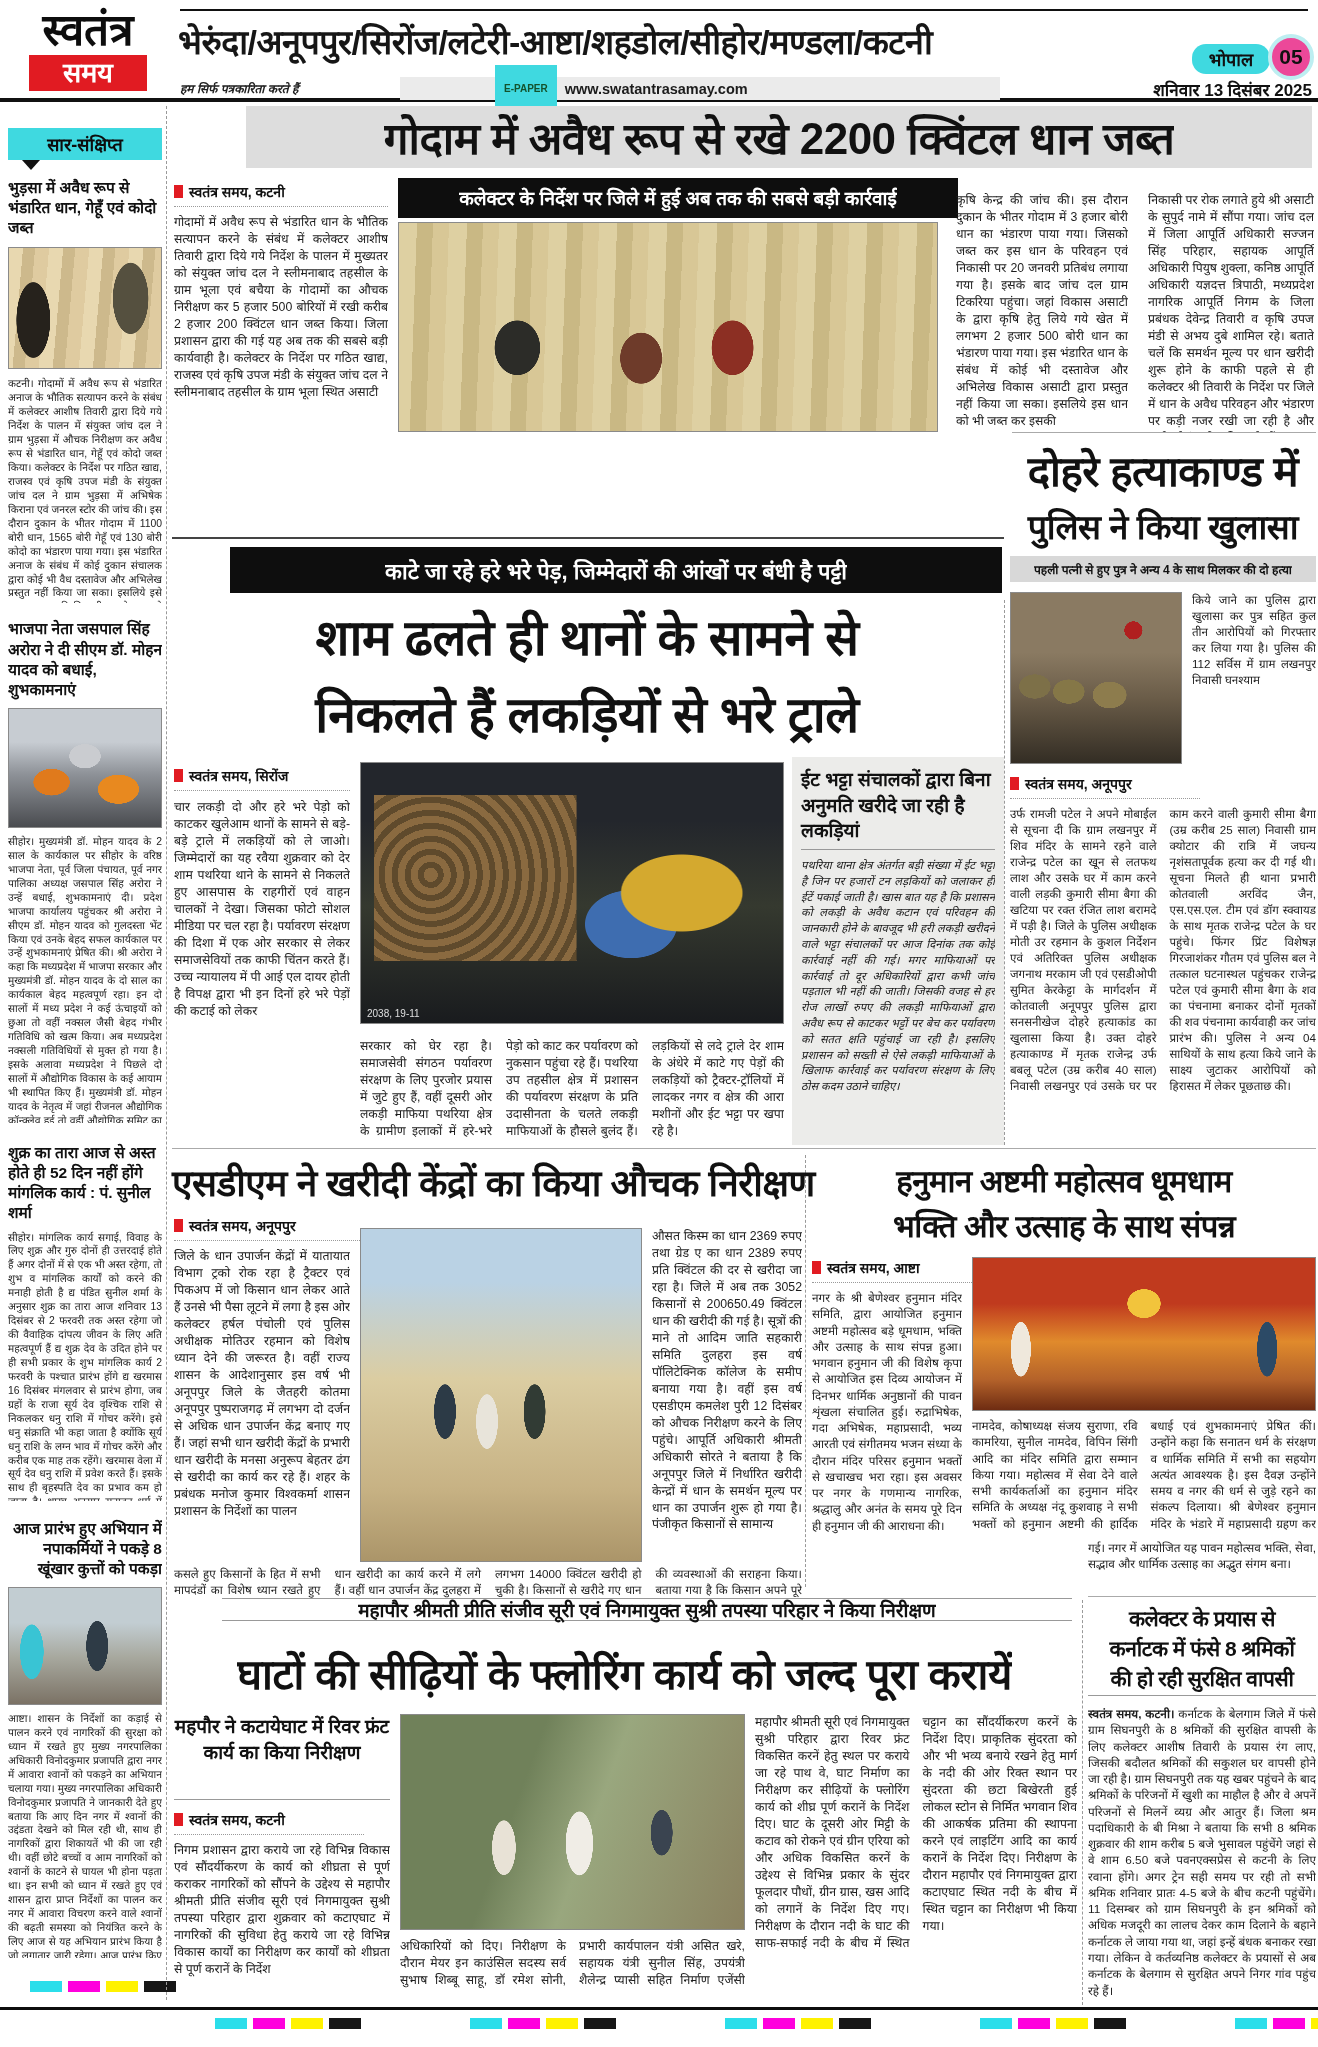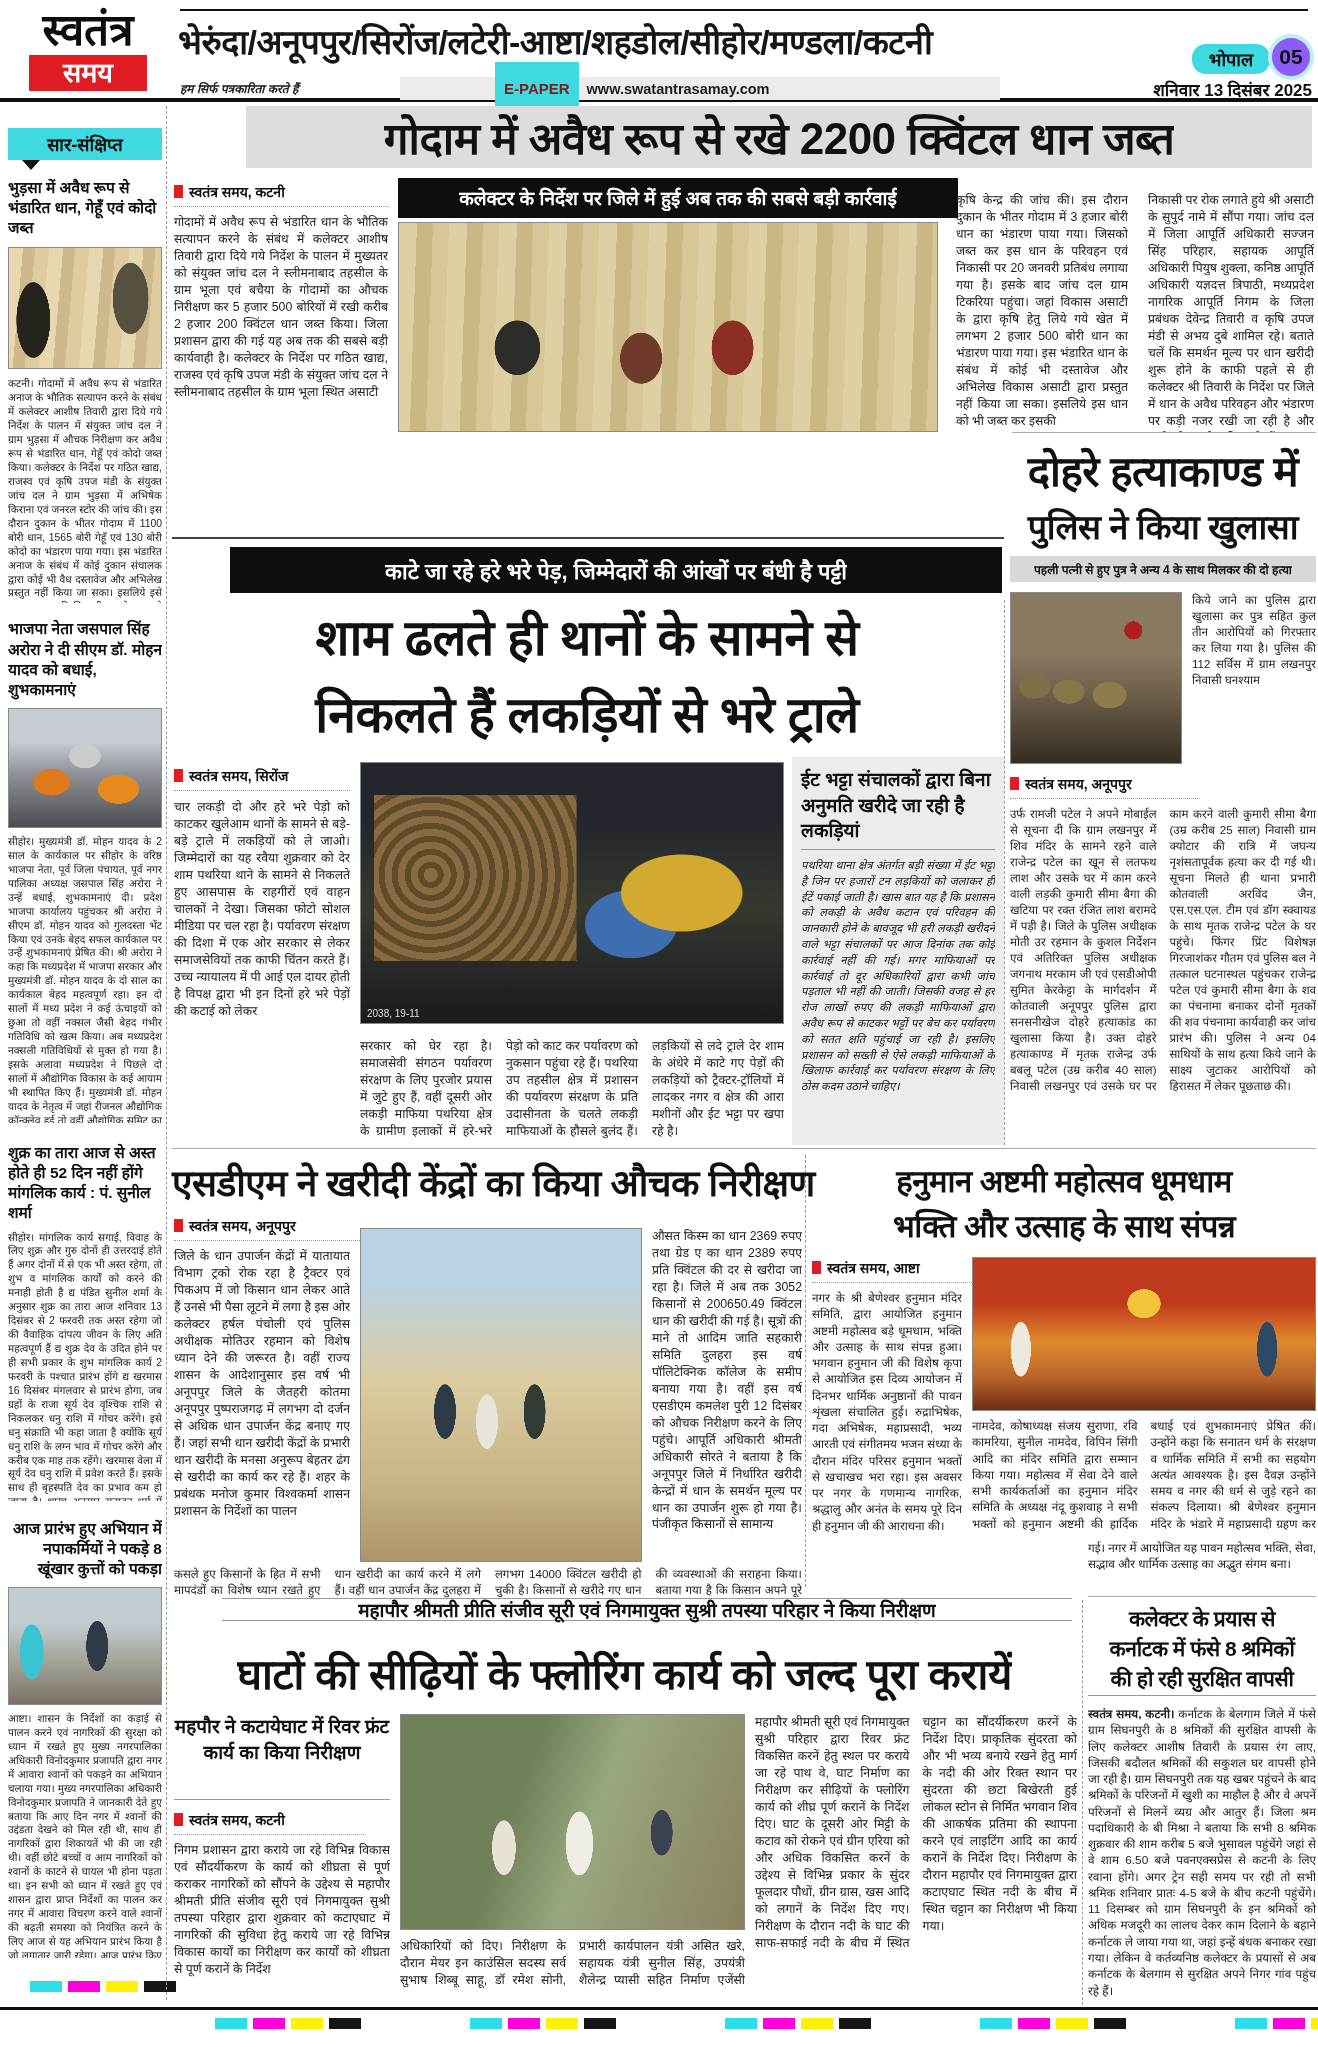--- a/index.html
+++ b/index.html
@@ -46,24 +46,24 @@
 <div id="page">
 
   <div class="ab" style="left:0;top:0;width:1318px;height:102px;border-bottom:4px solid #111;">
     <div class="ab" style="left:180px;top:9px;width:1128px;height:2px;background:#111;"></div>
     <div class="ab" style="left:12px;top:6px;width:152px;height:94px;text-align:center;">
       <div style="font-size:44px;font-weight:800;color:#0d0d0d;line-height:1.1;">स्वतंत्र</div>
       <div style="margin:1px auto 0;width:118px;background:#e11b22;color:#fff;font-size:27px;font-weight:800;line-height:36px;">समय</div>
     </div>
     <div class="ab nowrap" style="left:178px;top:18px;width:1012px;height:56px;font-size:34px;font-weight:800;color:#161616;letter-spacing:-0.5px;">भेरुंदा/अनूपपुर/सिरोंज/लटेरी-आष्टा/शहडोल/सीहोर/मण्डला/कटनी</div>
     <div class="ab" style="left:1192px;top:44px;width:78px;height:30px;background:#3fd9e0;border-radius:14px;font-size:18px;font-weight:800;color:#111;display:flex;align-items:center;justify-content:center;">भोपाल</div>
-    <div class="ab" style="left:1268px;top:34px;width:46px;height:46px;background:#8b5cf6;border:4px solid #bdeef1;border-radius:50%;font-size:21px;font-weight:800;color:#111;display:flex;align-items:center;justify-content:center;">05</div>
+    <div class="ab" style="left:1268px;top:34px;width:46px;height:46px;background:#ec4899;border:4px solid #bdeef1;border-radius:50%;font-size:21px;font-weight:800;color:#111;display:flex;align-items:center;justify-content:center;">05</div>
     <div class="ab nowrap" style="left:180px;top:80px;width:215px;font-size:12px;font-weight:bold;font-style:italic;color:#222;">हम सिर्फ पत्रकारिता करते हैं</div>
     <div class="ab" style="left:400px;top:77px;width:600px;height:23px;background:#ebebeb;display:flex;align-items:center;gap:8px;padding-left:95px;">
-      <span style="background:#3fd9e0;color:#7f1d1d;font-weight:800;font-size:15px;padding:18px 9px;">E-PAPER</span>
+      <span style="background:#3fd9e0;color:#14532d;font-weight:800;font-size:10px;padding:18px 9px;">E-PAPER</span>
       <span style="font-size:14.5px;font-weight:bold;color:#1c1c1c;">www.swatantrasamay.com</span>
     </div>
     <div class="ab nowrap" style="left:1040px;top:78px;width:272px;font-size:17px;font-weight:800;color:#111;text-align:right;">शनिवार 13 दिसंबर 2025</div>
   </div>
 
   <div class="ab" style="left:8px;top:108px;width:154px;height:1890px;overflow:hidden;">
     <div style="margin-top:20px;background:#3fd9e0;height:32px;display:flex;align-items:center;justify-content:center;">
       <span style="font-size:18px;font-weight:800;color:#0d0d0d;">सार-संक्षिप्त</span>
     </div>
     <div style="width:0;height:0;border-left:9px solid transparent;border-right:9px solid transparent;border-top:10px solid #111;margin-left:14px;"></div>

